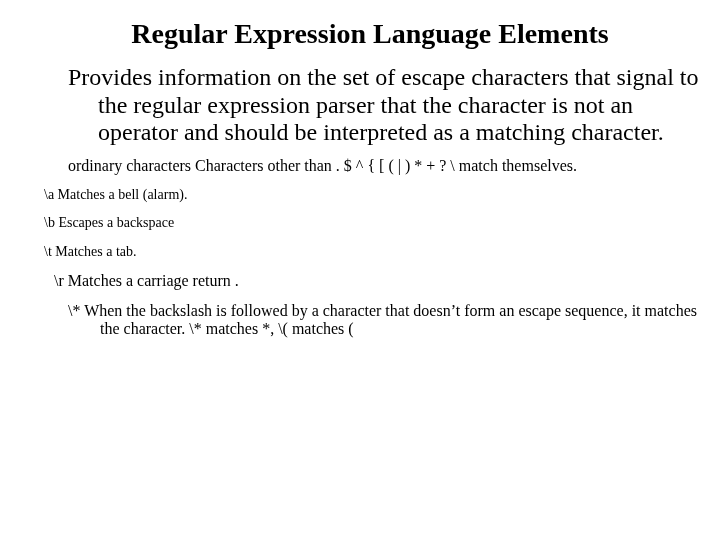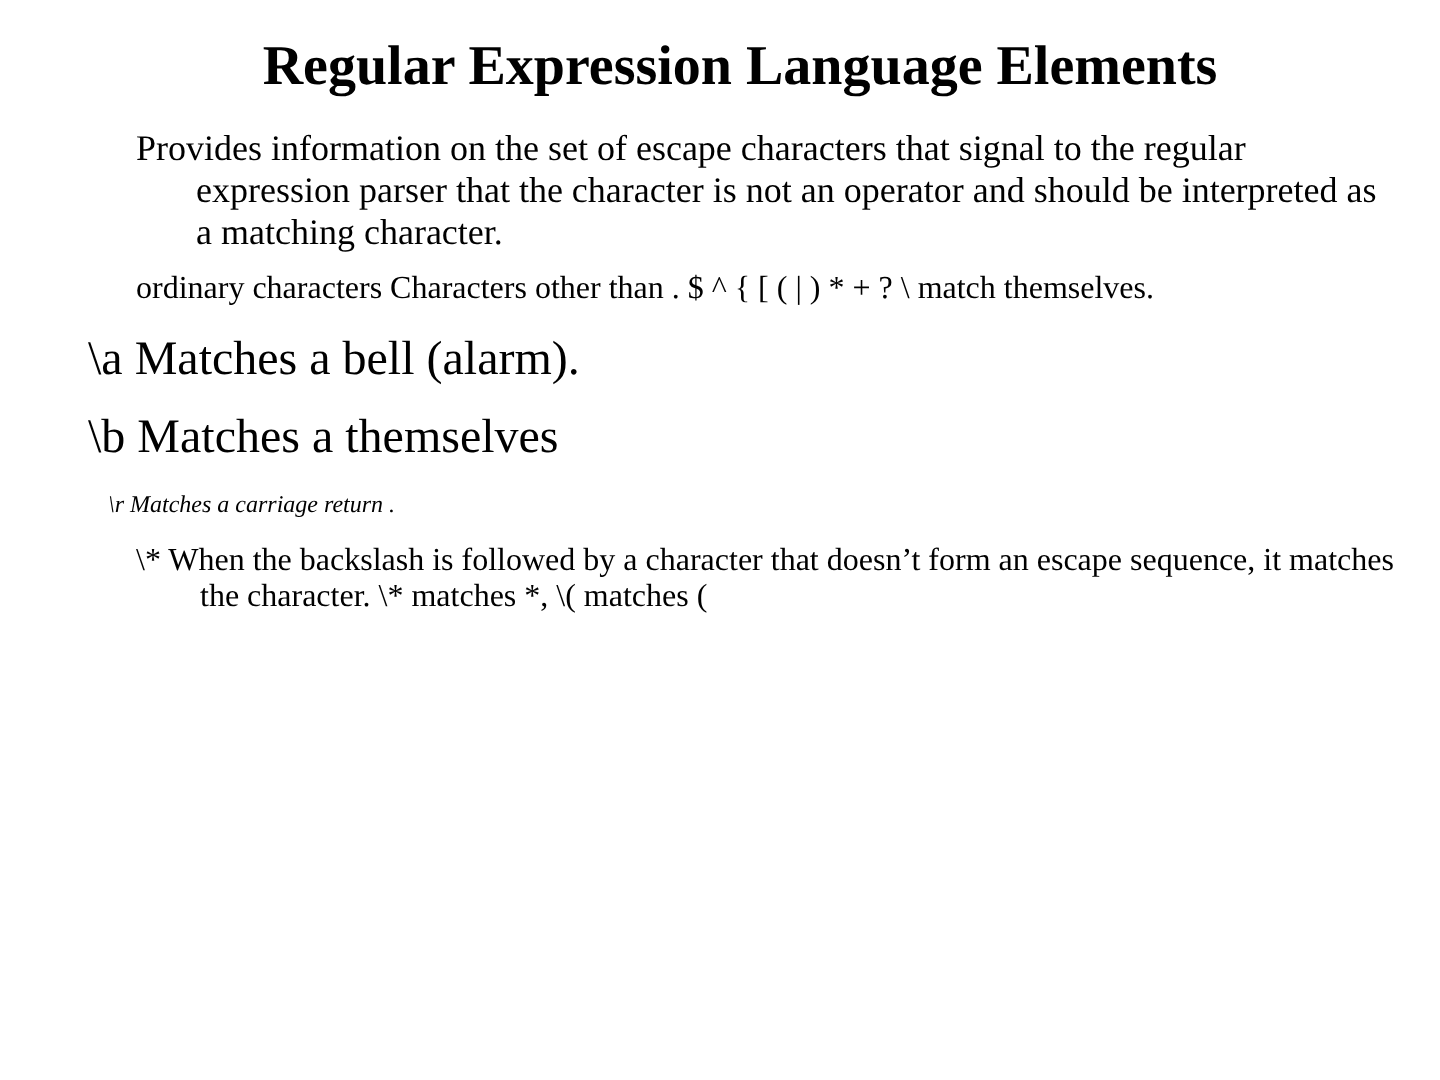--- a/index.html
+++ b/index.html
@@ -16,59 +16,59 @@
     padding: 18px 20px 10px 40px;
   }
   .title {
     text-align: center;
     font-weight: bold;
     font-size: 28px;
     line-height: 1.15;
     margin-bottom: 14px;
   }
   .intro {
-    font-size: 18px;
+    font-size: 24px;
     line-height: 1.15;
     margin: 0 0 10px 17px;
     padding-left: 30px;
     text-indent: -30px;
     margin-left: 28px;
   }
   .item {
     font-size: 16px;
     line-height: 1.15;
     margin: 0 0 12px 0;
     padding-left: 32px;
     text-indent: -32px;
     margin-left: 28px;
   }
   .item-tight {
-    font-size: 24px;
+    font-size: 14px;
     line-height: 1.15;
     margin: 0 0 12px 0;
     margin-left: 4px;
   }
   .item-mid {
-    font-size: 12px;
+    font-size: 16px;
     line-height: 1.15;
     margin: 0 0 12px 0;
     margin-left: 14px;
-    font-style: italic;
   }
 </style>
 </head>
 <body>
 
 <div class="slide">
 
   <div class="title">
     <span>Regular Expression Language Elements</span><br>
   </div>
 
   <p class="intro">Provides information on the set of escape characters that signal to the regular expression parser that the character is not an operator and should be interpreted as a matching character.</p>
 
   <p class="item">ordinary characters Characters other than . $ ^ { [ ( | ) * + ? \ match themselves.</p>
   <p class="item-tight">\a Matches a bell (alarm).</p>
-  <p class="item-tight">\b Matches a themselves</p>
+  <p class="item-tight">\b Escapes a backspace</p>
+  <p class="item-tight">\t Matches a tab.</p>
   <p class="item-mid">\r Matches a carriage return .</p>
   <p class="item">\* When the backslash is followed by a character that doesn’t form an escape sequence, it matches the character.  \* matches *, \( matches (</p>
 
 </div>
 
 </body></html>

